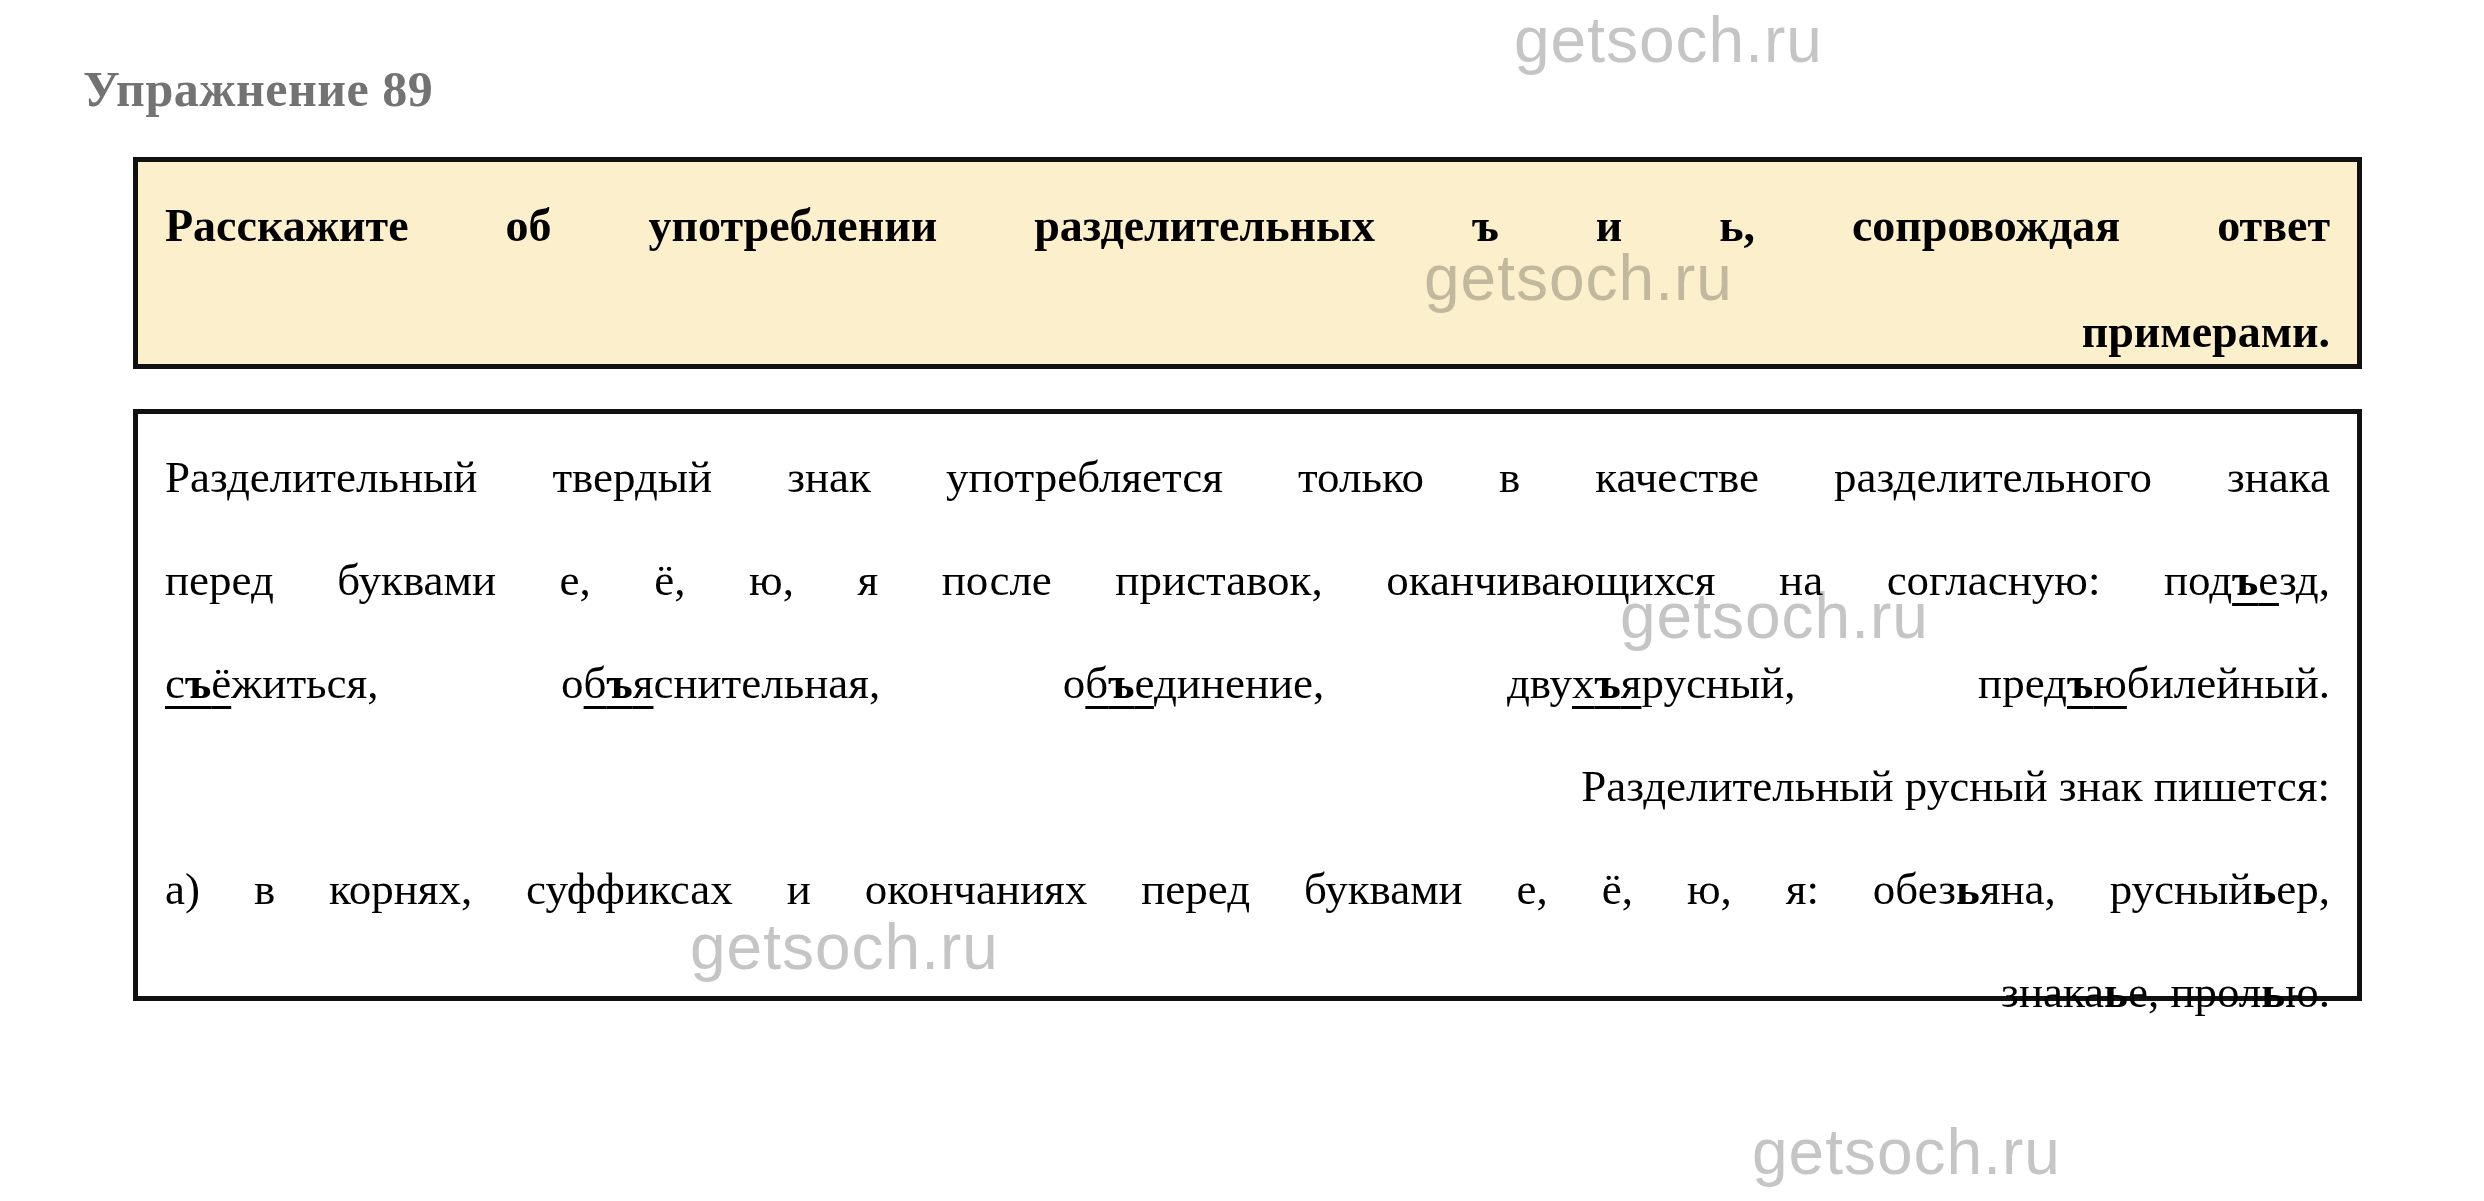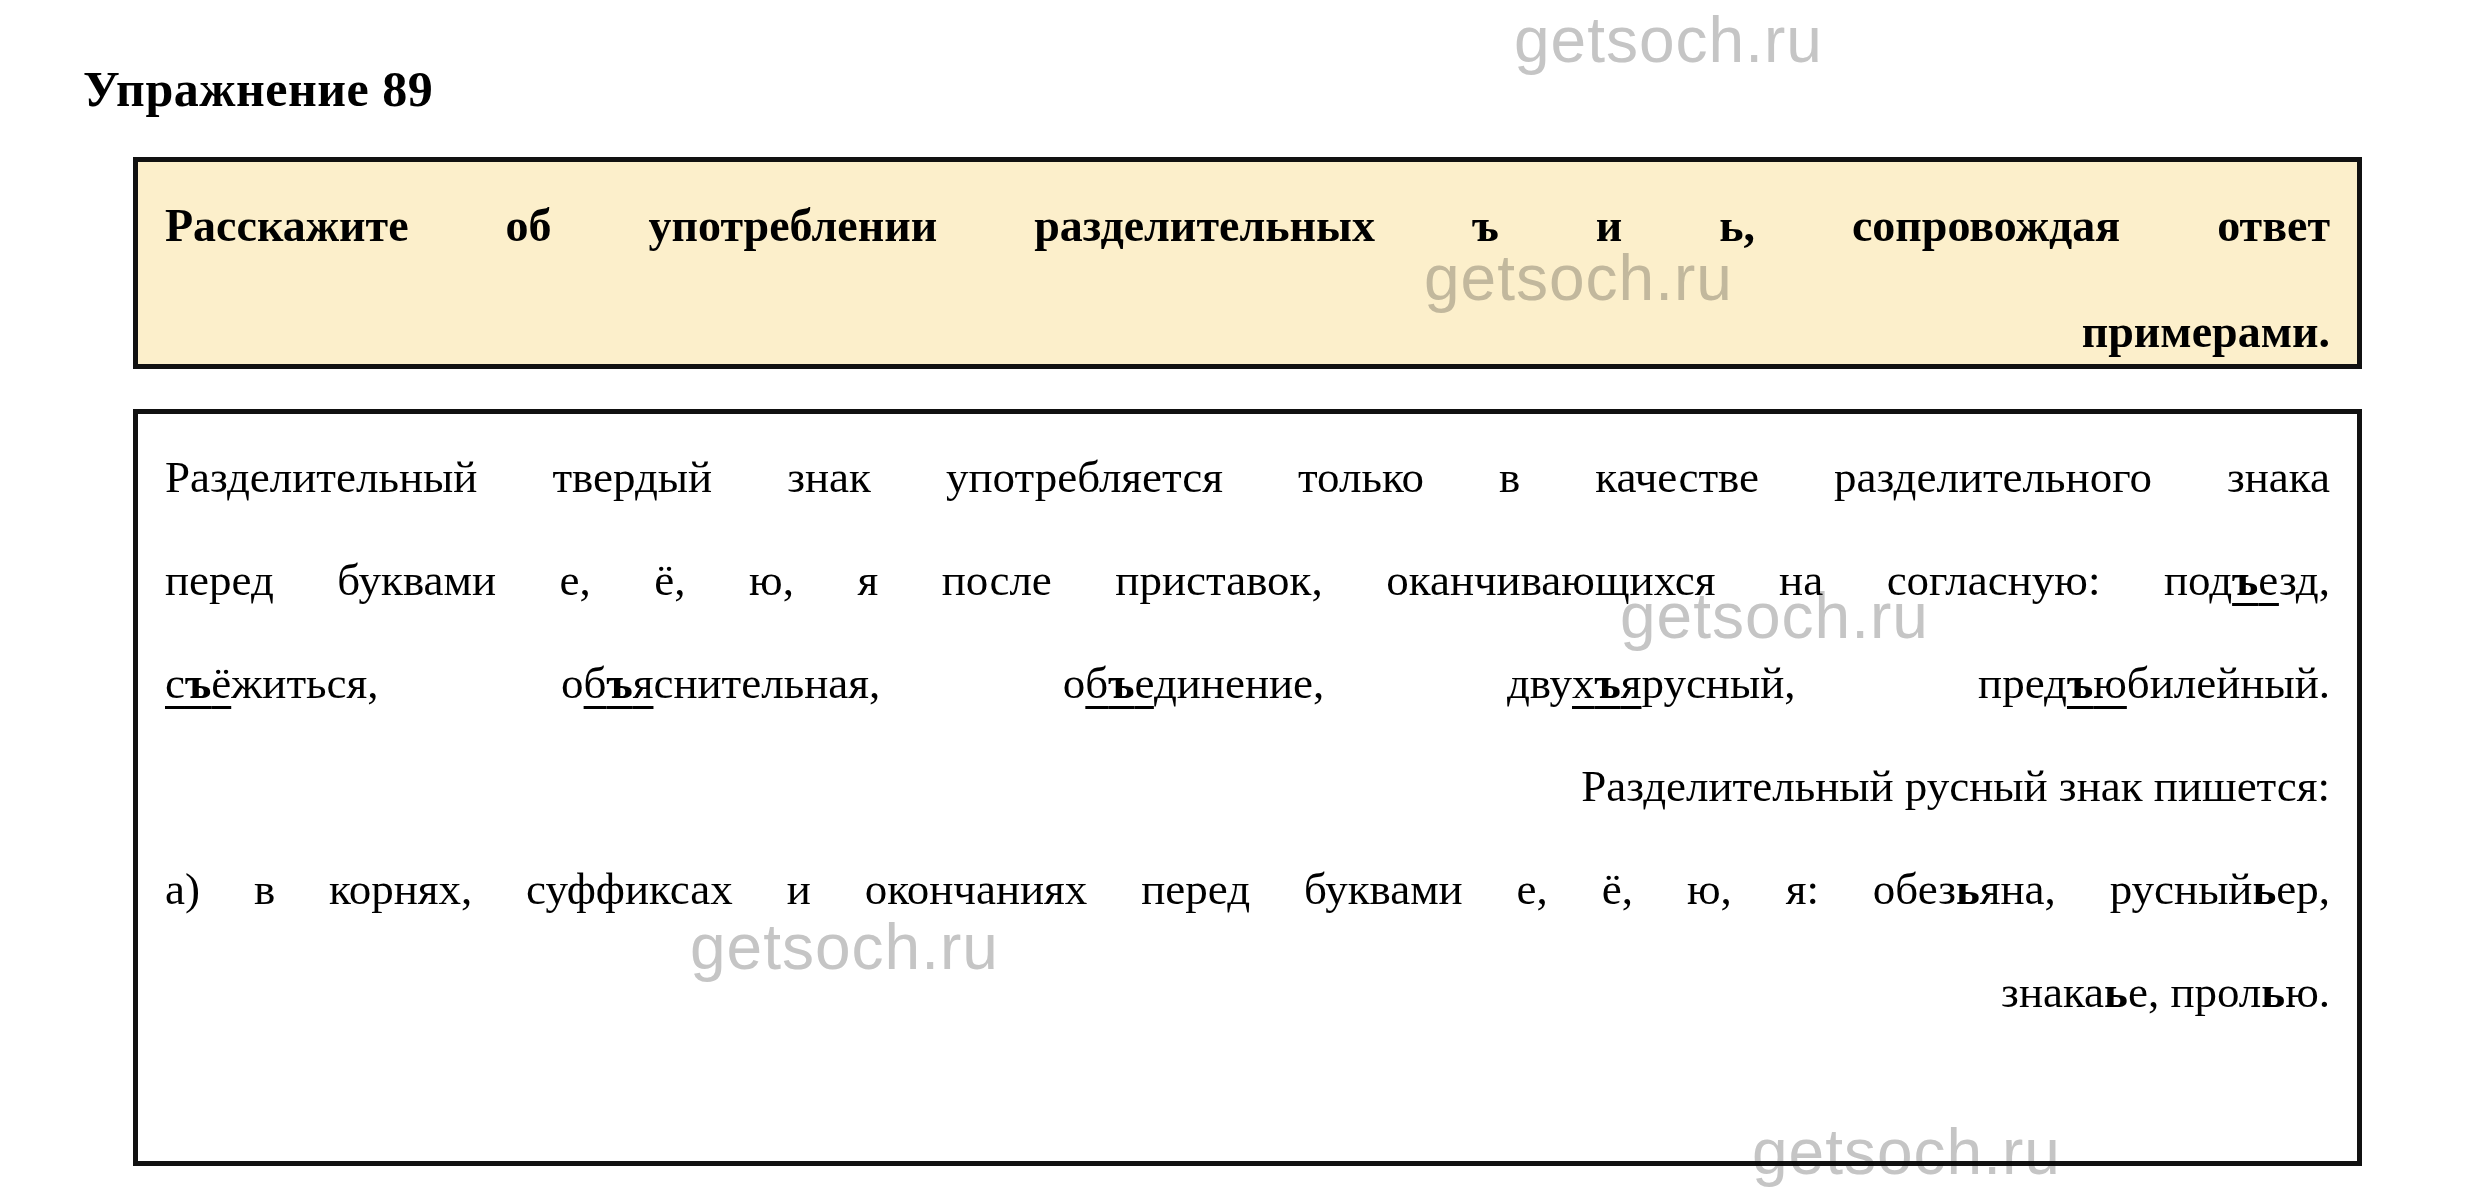--- a/index.html
+++ b/index.html
@@ -28,21 +28,21 @@
     box-sizing:border-box;
     z-index:2;
   }
   .task-box{
     top:157px;
     height:212px;
     padding:11px 27px 0 27px;
   }
   .answer-box{
     top:409px;
-    height:757px;
+    height:592px;
     background:#ffffff;
     padding:12px 27px 0 27px;
   }
   .task-box .tline{
     font-size:46px;
     font-weight:bold;
     line-height:106px;
     white-space:normal;
   }
   .answer-box .tline{
@@ -68,21 +68,21 @@
     line-height:66px;
     letter-spacing:1px;
     mix-blend-mode:multiply;
     pointer-events:none;
     white-space:nowrap;
   }
 </style>
 </head>
 <body>
 
-<h1 class="title" style="color: #000000;">Упражнение 89</h1>
+<h1 class="title" style="color: #737373;">Упражнение 89</h1>
 
 <div class="box task-box" style="background: rgb(252, 239, 203); border-color: rgb(17, 17, 17);">
   <div id="task-lines">
       <div class="tline just"><span>Расскажите об употреблении разделительных ъ и ь, сопровождая ответ</span></div>
       <div class="tline"><span>примерами.</span></div>
     </div>
 </div>
 
 <div class="box answer-box" style="border-color: rgb(17, 17, 17);">
   <div id="answer-lines">

